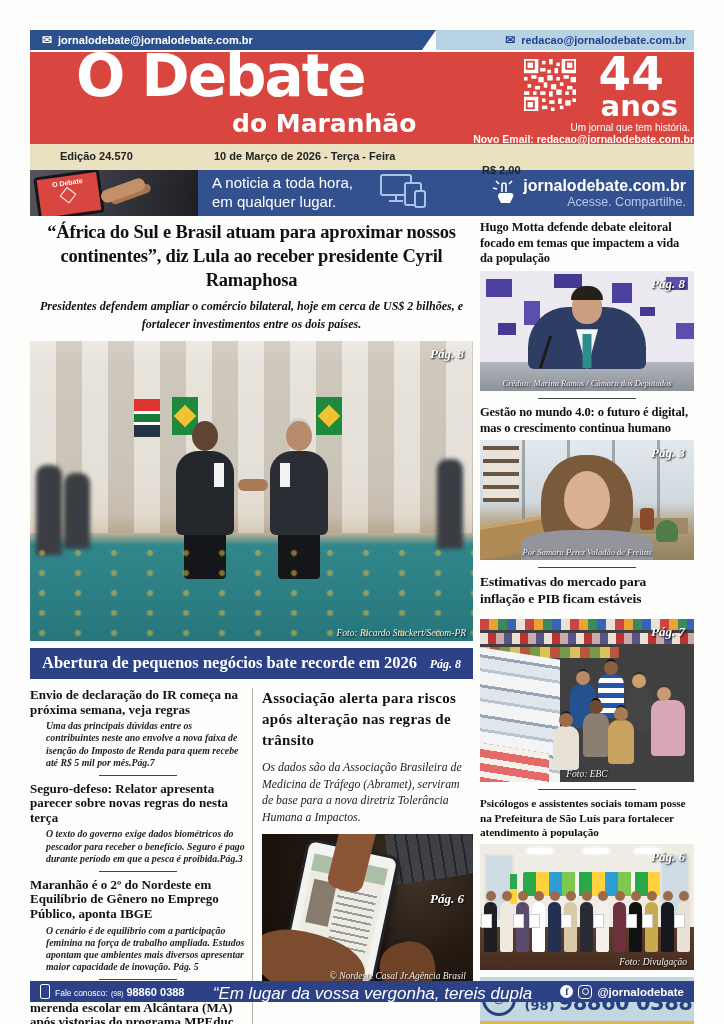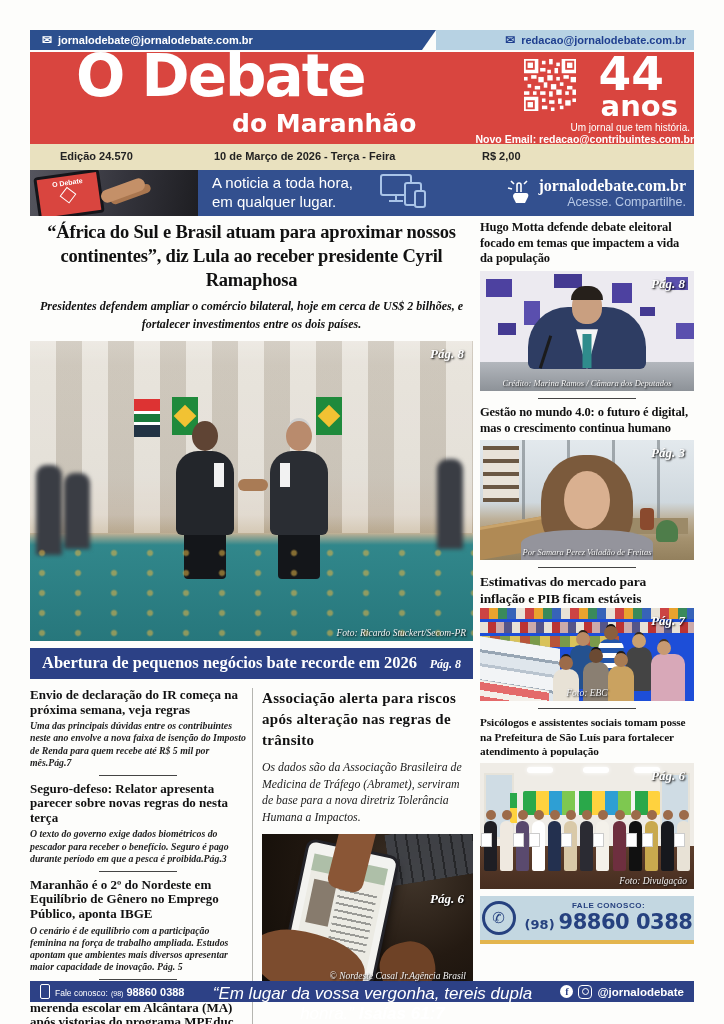--- a/index.html
+++ b/index.html
@@ -26,38 +26,38 @@
   .years-num{position:absolute;right:30px;top:-6px;font-family:"DejaVu Sans",sans-serif;
     font-weight:800;font-size:47px;}
   .years-word{position:absolute;right:16px;top:40px;font-family:"DejaVu Sans",sans-serif;
     font-weight:800;font-size:29px;line-height:1;}
   .mast-tag{position:absolute;right:4px;top:70px;font-size:10px;}
   .mast-newmail{position:absolute;right:0px;top:81px;font-size:10.5px;font-weight:bold;}
 
   
   .infobar{position:relative;height:26px;background:#e9e1bf;}
   .infobar span{position:absolute;top:6px;font-size:11px;font-weight:bold;color:#222;}
-  .info-ed{left:30px;} .info-date{left:184px;} .info-price{left:452px;}
+  .info-ed{left:30px;} .info-date{left:184px;} .info-price{left:452px;margin-top:14px;}
 
   
   .promo{display:flex;height:46px;background:#33508f;align-items:center;}
   .sc-promo{position:relative;width:168px;height:46px;overflow:hidden;flex:none;
     background:linear-gradient(100deg,#55555e 0%,#34343c 55%,#1e1e22 100%);}
   .tab{position:absolute;left:6px;top:3px;width:66px;height:44px;background:#15151a;
     border-radius:4px;transform:rotate(-8deg);}
   .tabscr{position:absolute;inset:3px;background:#d9453f;color:#fff;font-weight:bold;
     font-size:7px;text-align:center;padding-top:3px;}
   .tabdiam{position:absolute;left:26px;top:16px;width:10px;height:10px;border:1.5px solid #fff;
     transform:rotate(45deg);}
   .fingr{position:absolute;right:52px;top:14px;width:46px;height:13px;background:#c49068;
     border-radius:7px;transform:rotate(-20deg);box-shadow:6px 6px 0 -2px #a9764f;}
   .promo-slogan{margin-left:14px;color:#fff;font-size:15px;line-height:1.25;}
   .devices{margin-left:26px;flex:none;}
   .promo-right{margin-left:auto;text-align:right;padding-right:8px;display:flex;align-items:center;gap:7px;}
-  .promo-site{color:#fff;font-weight:bold;font-size:16px;line-height:1.1;font-family:Liberation Serif, serif;}
+  .promo-site{color:#fff;font-weight:bold;font-size:16px;line-height:1.1;}
   .promo-cta{color:#b8c9e6;font-size:12.5px;}
 
   
   .mainrow{display:flex;gap:7px;margin-top:4px;}
   .col-main{width:443px;flex:none;}
   .col-right{width:214px;flex:none;}
 
   .lead-head{font-family:"Liberation Serif",serif;font-weight:bold;font-size:18.5px;
     text-align:center;line-height:1.3;color:#111;letter-spacing:-0.2px;padding:0 2px;}
   .lead-sub{font-family:"Liberation Serif",serif;font-weight:bold;font-style:italic;
@@ -96,21 +96,21 @@
   .record-h{font-family:"Liberation Serif",serif;font-weight:bold;font-size:16.5px;}
   .record-pg{margin-left:auto;font-family:"Liberation Serif",serif;font-style:italic;
     font-weight:bold;font-size:12px;}
 
   
   .briefsrow{display:flex;margin-top:9px;}
   .briefs-left{width:216px;flex:none;padding-right:6px;}
   .center-col{flex:1;border-left:1px solid #b5b5b0;padding-left:9px;}
   .brief-h{font-family:"Liberation Serif",serif;font-weight:bold;font-size:13px;line-height:1.12;color:#111;}
   .brief-s{font-family:"Liberation Serif",serif;font-weight:bold;font-style:italic;
-    font-size:9.8px;line-height:1.24;margin-top:3px;color:#222;}
+    font-size:9.8px;line-height:1.24;margin-top:3px;color:#222;margin-left:16px;}
   .sep{width:78px;border-top:1.5px solid #444;margin:6px auto;}
   .center-h{font-family:"Liberation Serif",serif;font-weight:bold;font-size:15px;
     line-height:1.4;letter-spacing:.3px;color:#111;}
   .center-s{font-family:"Liberation Serif",serif;font-style:italic;font-size:11.8px;
     line-height:1.4;margin-top:8px;color:#222;}
 
   
   .sc-license{height:150px;margin-top:9px;
     background:radial-gradient(circle at 72% 28%,#41352a 0%,#241a12 45%,#120d08 100%);}
   .kb{position:absolute;right:-8px;top:-6px;width:44%;height:34%;opacity:.85;transform:rotate(-9deg);
@@ -172,21 +172,21 @@
   .deskR{position:absolute;right:6px;bottom:26px;width:80px;height:16px;background:#9c8a68;}
   .chairR{position:absolute;right:40px;bottom:30px;width:14px;height:22px;background:#8a4a2e;border-radius:4px;}
   .plant{position:absolute;right:16px;bottom:18px;width:22px;height:22px;background:#4e7d4a;border-radius:50% 50% 20% 20%;}
   .hairW{position:absolute;left:50%;bottom:4%;width:92px;height:100px;transform:translateX(-50%);
     background:#7b5a3c;border-radius:46% 46% 40% 40%;}
   .faceW{position:absolute;left:50%;bottom:26%;width:46px;height:58px;transform:translateX(-50%);
     background:#d9b090;border-radius:50%;}
   .blazerW{position:absolute;left:50%;bottom:-4px;width:132px;height:34px;transform:translateX(-50%);
     background:#94949c;border-radius:40% 40% 0 0;}
 
-  .sc-market{height:93px;margin-top:0;background:#1d4ed8;}
+  .sc-market{height:163px;margin-top:11px;background:#404040;}
   .mrow{position:absolute;left:0;right:0;height:11px;}
   .mrow.r1{top:0;background:repeating-linear-gradient(90deg,#c44 0 9px,#e9a32e 9px 18px,#3a8a5a 18px 27px,#3763b8 27px 36px,#e8e2d6 36px 45px);}
   .mrow.r2{top:14px;background:repeating-linear-gradient(90deg,#e8e2d6 0 8px,#b33 8px 16px,#caa 16px 24px,#558 24px 32px);}
   .mrow.r3{top:28px;right:35%;background:repeating-linear-gradient(90deg,#d9c25a 0 10px,#b8553a 10px 20px,#7a9a4a 20px 30px);}
   .mboxes{position:absolute;left:-6px;top:34px;width:40%;height:78%;transform:skewY(9deg);
     background:repeating-linear-gradient(0deg,#f2f4f6 0 13px,#b9c4cf 13px 16px,#dfe6ec 16px 27px,#98a6b4 27px 30px);}
   .mboxpink{position:absolute;left:-4px;bottom:-8px;width:34%;height:26%;transform:skewY(9deg);
     background:repeating-linear-gradient(0deg,#e46a6a 0 8px,#f4f0ea 8px 14px);}
   .mp{position:absolute;width:26px;height:44px;border-radius:10px 10px 4px 4px;}
   .mp::before{content:"";position:absolute;top:-13px;left:6px;width:14px;height:14px;border-radius:50%;
@@ -290,21 +290,21 @@
               <rect x="27" y="22" width="2" height="2"></rect>
             <rect x="10" y="26" width="3" height="2"></rect>
               <rect x="15" y="27" width="2" height="2"></rect>
               <rect x="20" y="26" width="2" height="2"></rect>
           </g>
         </svg>
       </div>
       <div class="years-num">44</div>
       <div class="years-word">anos</div>
       <div class="mast-tag">Um jornal que tem história.</div>
-      <div class="mast-newmail">Novo Email: redacao@contribuintes.com.br</div>
+      <div class="mast-newmail">Novo Email: redacao@jornalodebate.com.br</div>
     </div>
 
     <div class="infobar">
       <span class="info-ed">Edição 24.570</span>
       <span class="info-date">10 de Março de 2026 - Terça - Feira</span>
       <span class="info-price">R$ 2,00</span>
     </div>
 
     <div class="promo">
       <div class="sc-promo ph">

